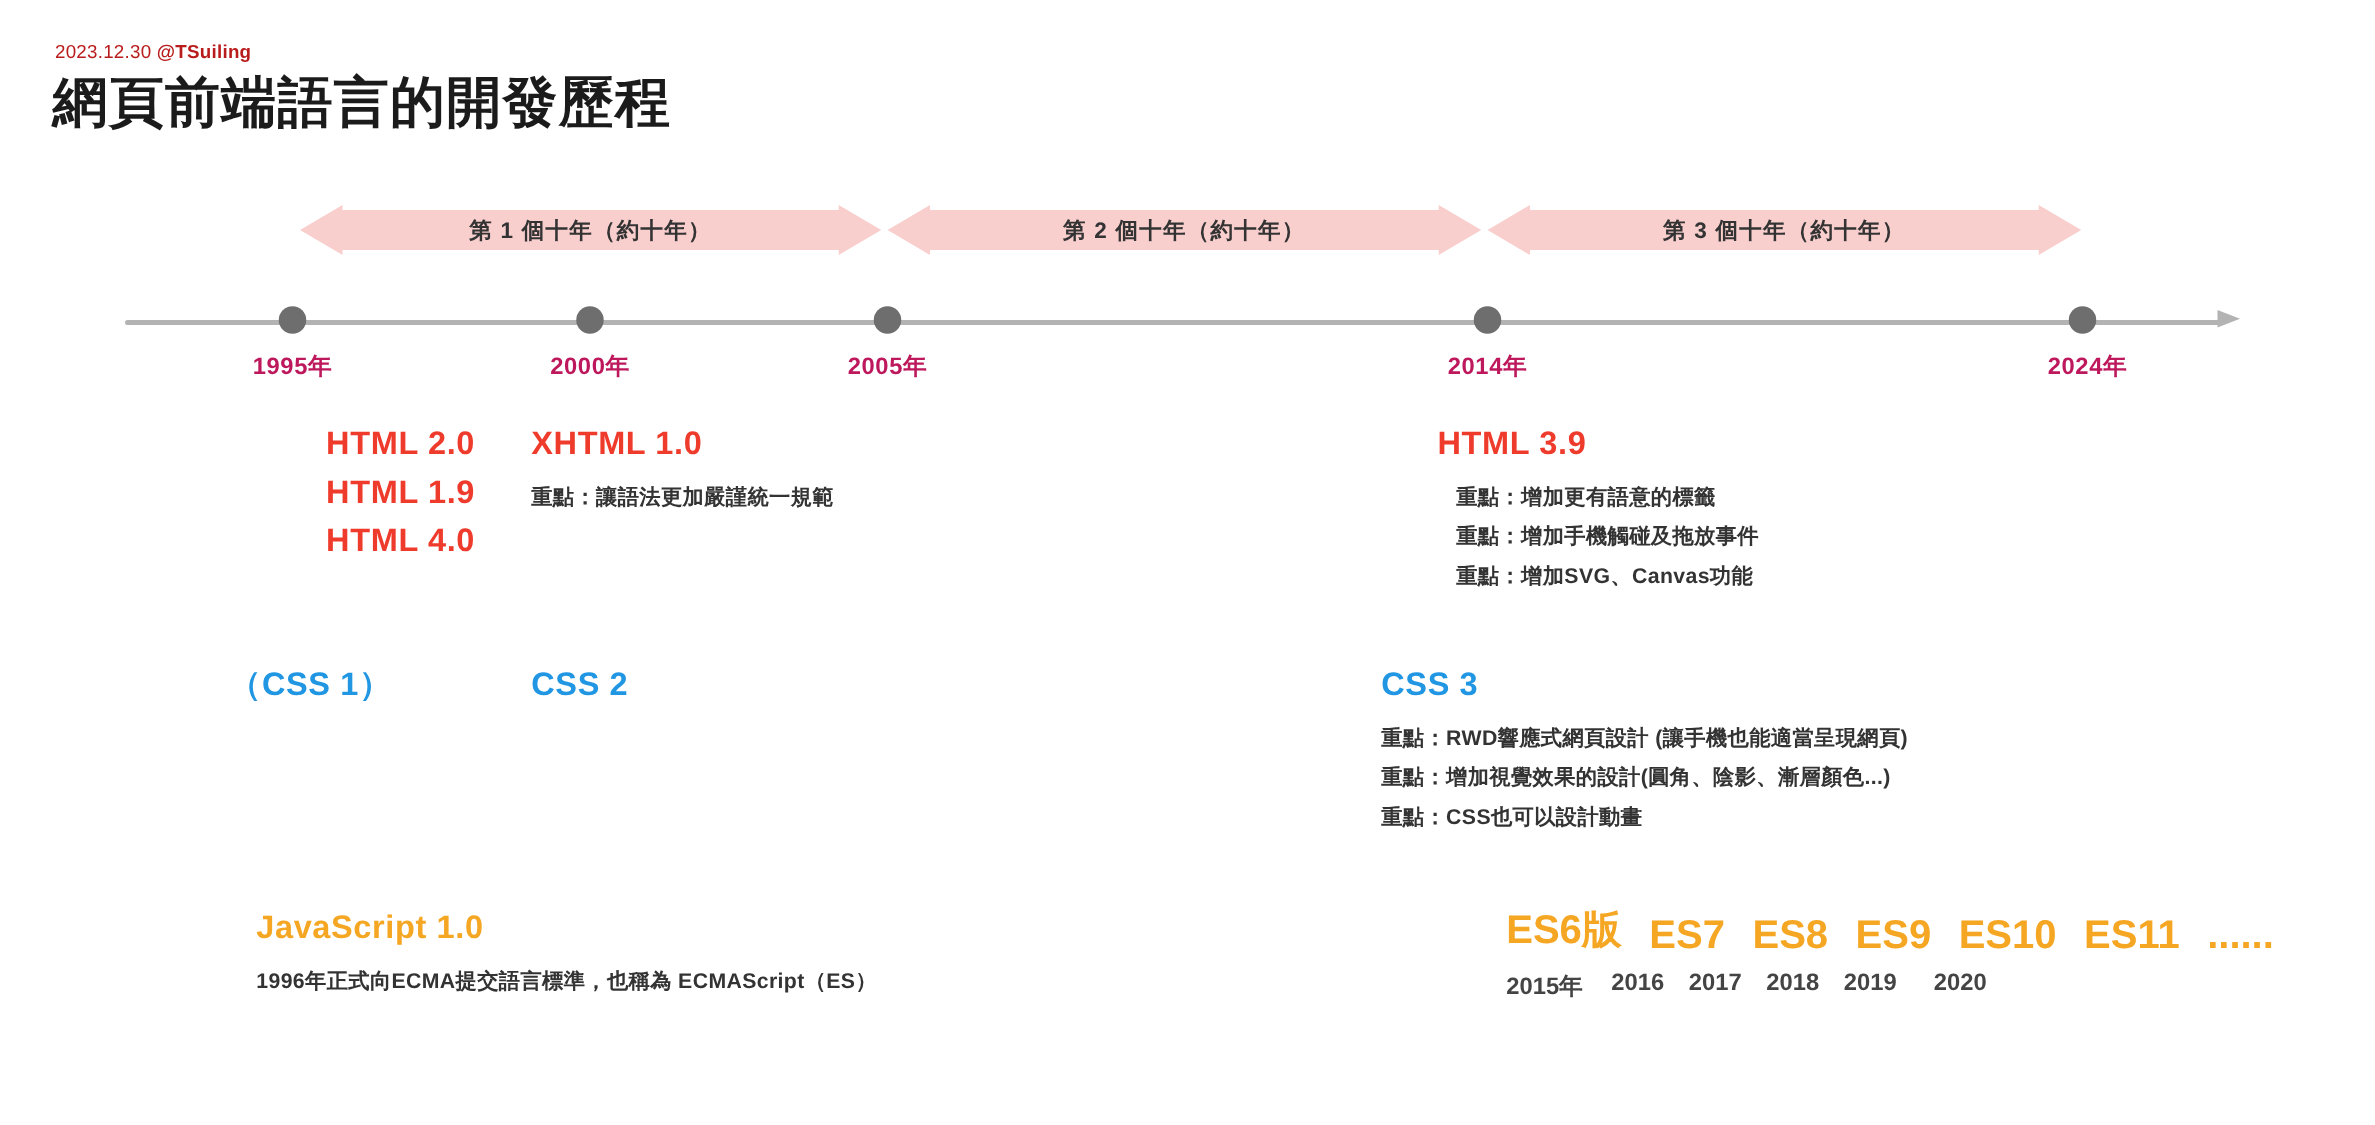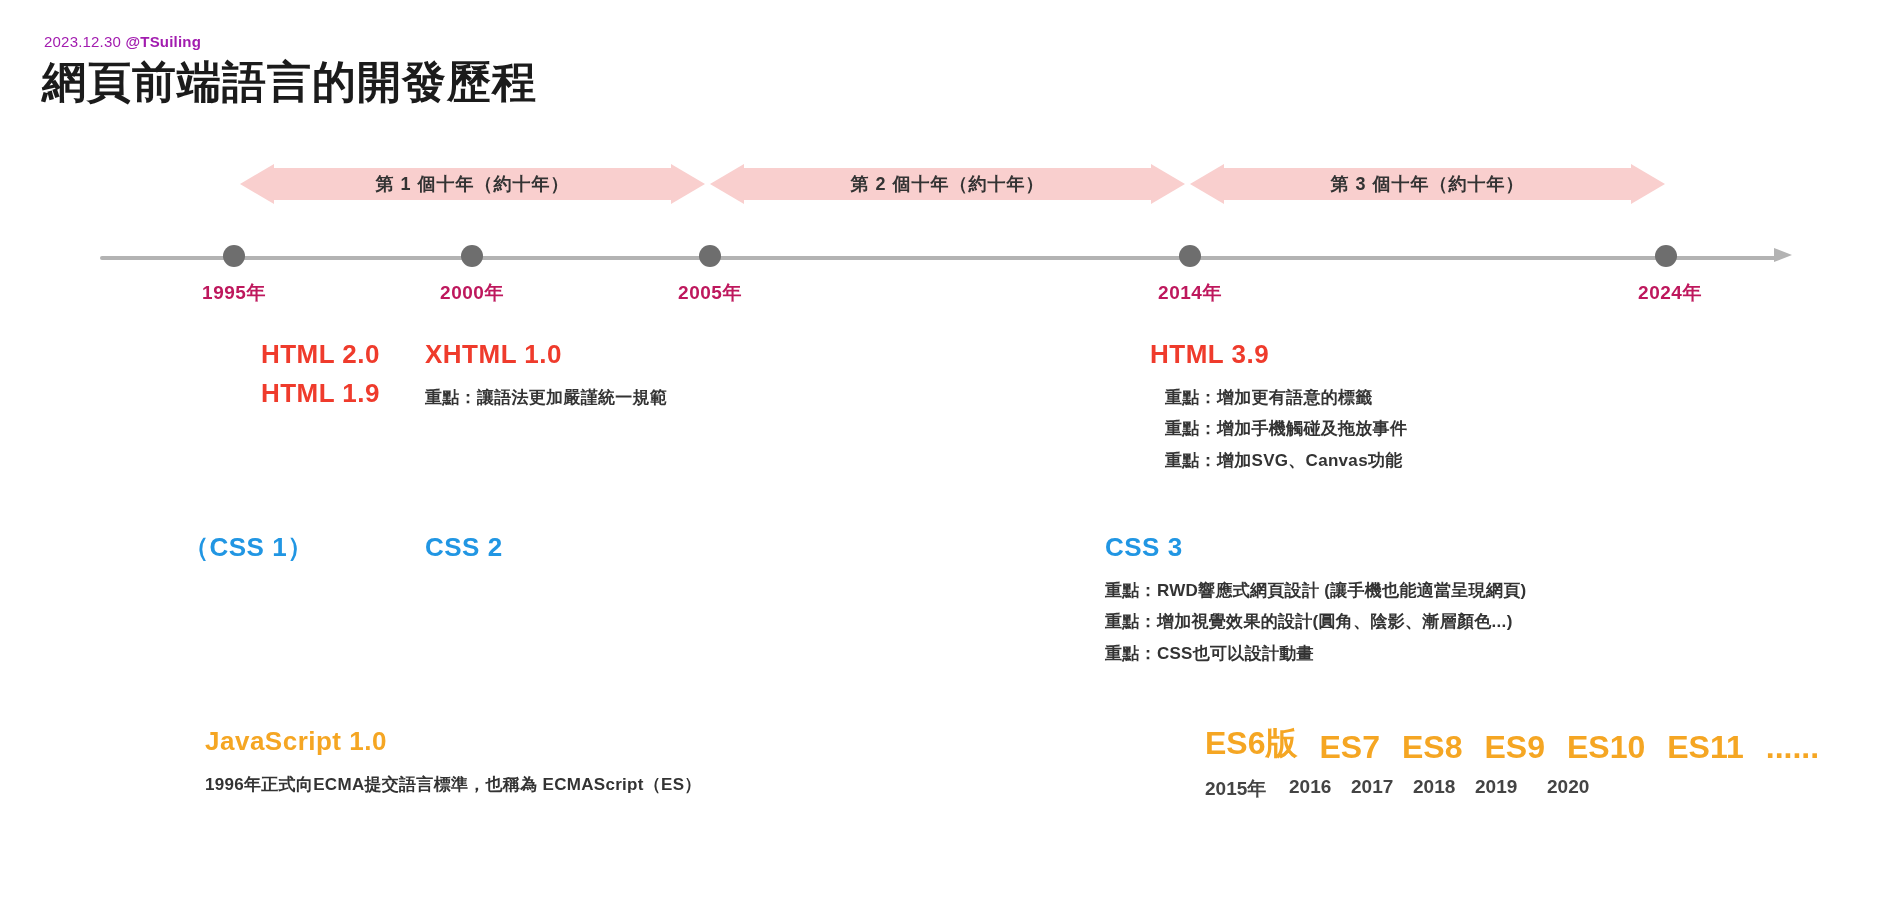--- a/index.html
+++ b/index.html
@@ -14,21 +14,21 @@
     font-family: "Liberation Sans", sans-serif;
     overflow: hidden;
   }
 
   
   .byline {
     position: absolute;
     left: 44px;
     top: 33px;
     font-size: 15px;
-    color: #a21caf;
+    color: #b91c1c;
     letter-spacing: 0.2px;
     white-space: nowrap;
   }
   .byline .handle { font-weight: bold; }
   .main-title {
     position: absolute;
     left: 42px;
     top: 53px;
     font-size: 44px;
     font-weight: bold;
@@ -196,20 +196,21 @@
 
 <div class="tl-year" style="left:234px;">1995年</div>
 <div class="tl-year" style="left:472px;">2000年</div>
 <div class="tl-year" style="left:710px;">2005年</div>
 <div class="tl-year" style="left:1190px;">2014年</div>
 <div class="tl-year" style="left:1670px;">2024年</div>
 
 <div class="group html-stack" style="left:110px; top:335px; width:270px;">
   <div class="g-title red">HTML 2.0</div>
   <div class="g-title red">HTML 1.9</div>
+  <div class="g-title red">HTML 4.0</div>
 </div>
 
 <div class="group" style="left:425px; top:335px;">
   <div class="g-title red">XHTML 1.0</div>
   <div class="g-note" style="margin-top:8px;">重點：讓語法更加嚴謹統一規範</div>
 </div>
 
 <div class="group" style="left:1150px; top:335px;">
   <div class="g-title red">HTML 3.9</div>
   <div class="g-note" style="margin-top:8px; margin-left:15px;">重點：增加更有語意的標籤</div>

